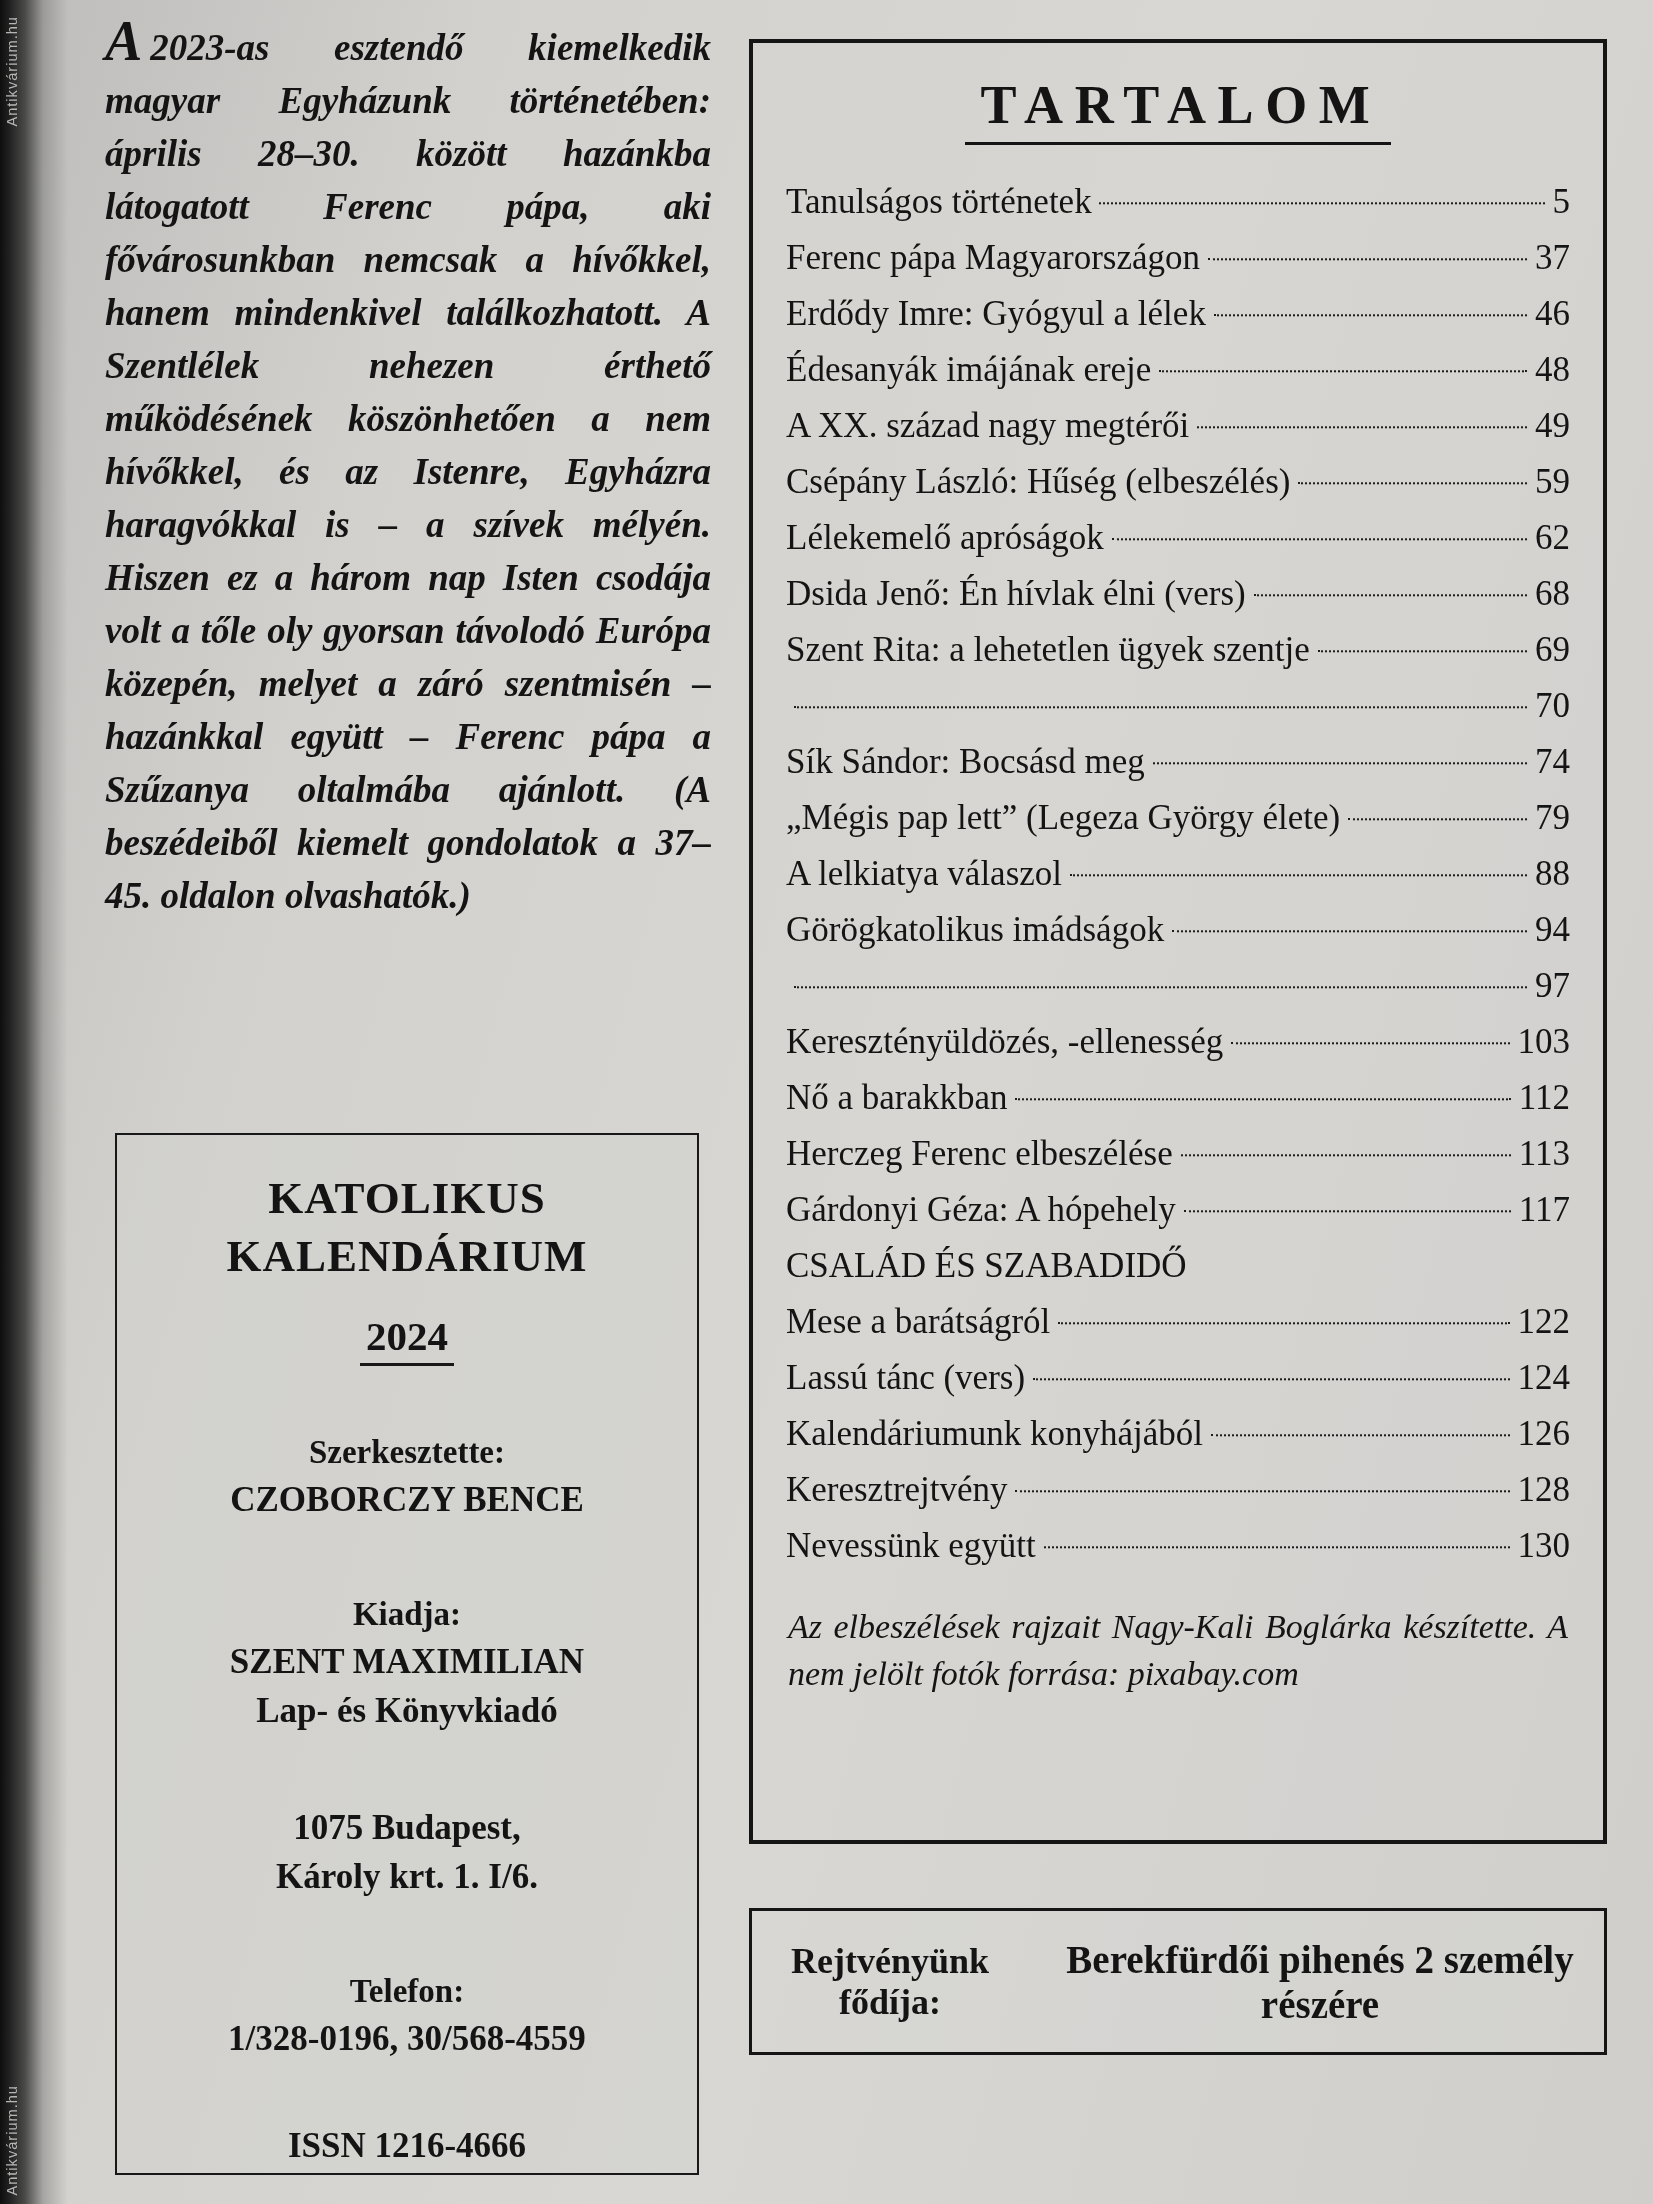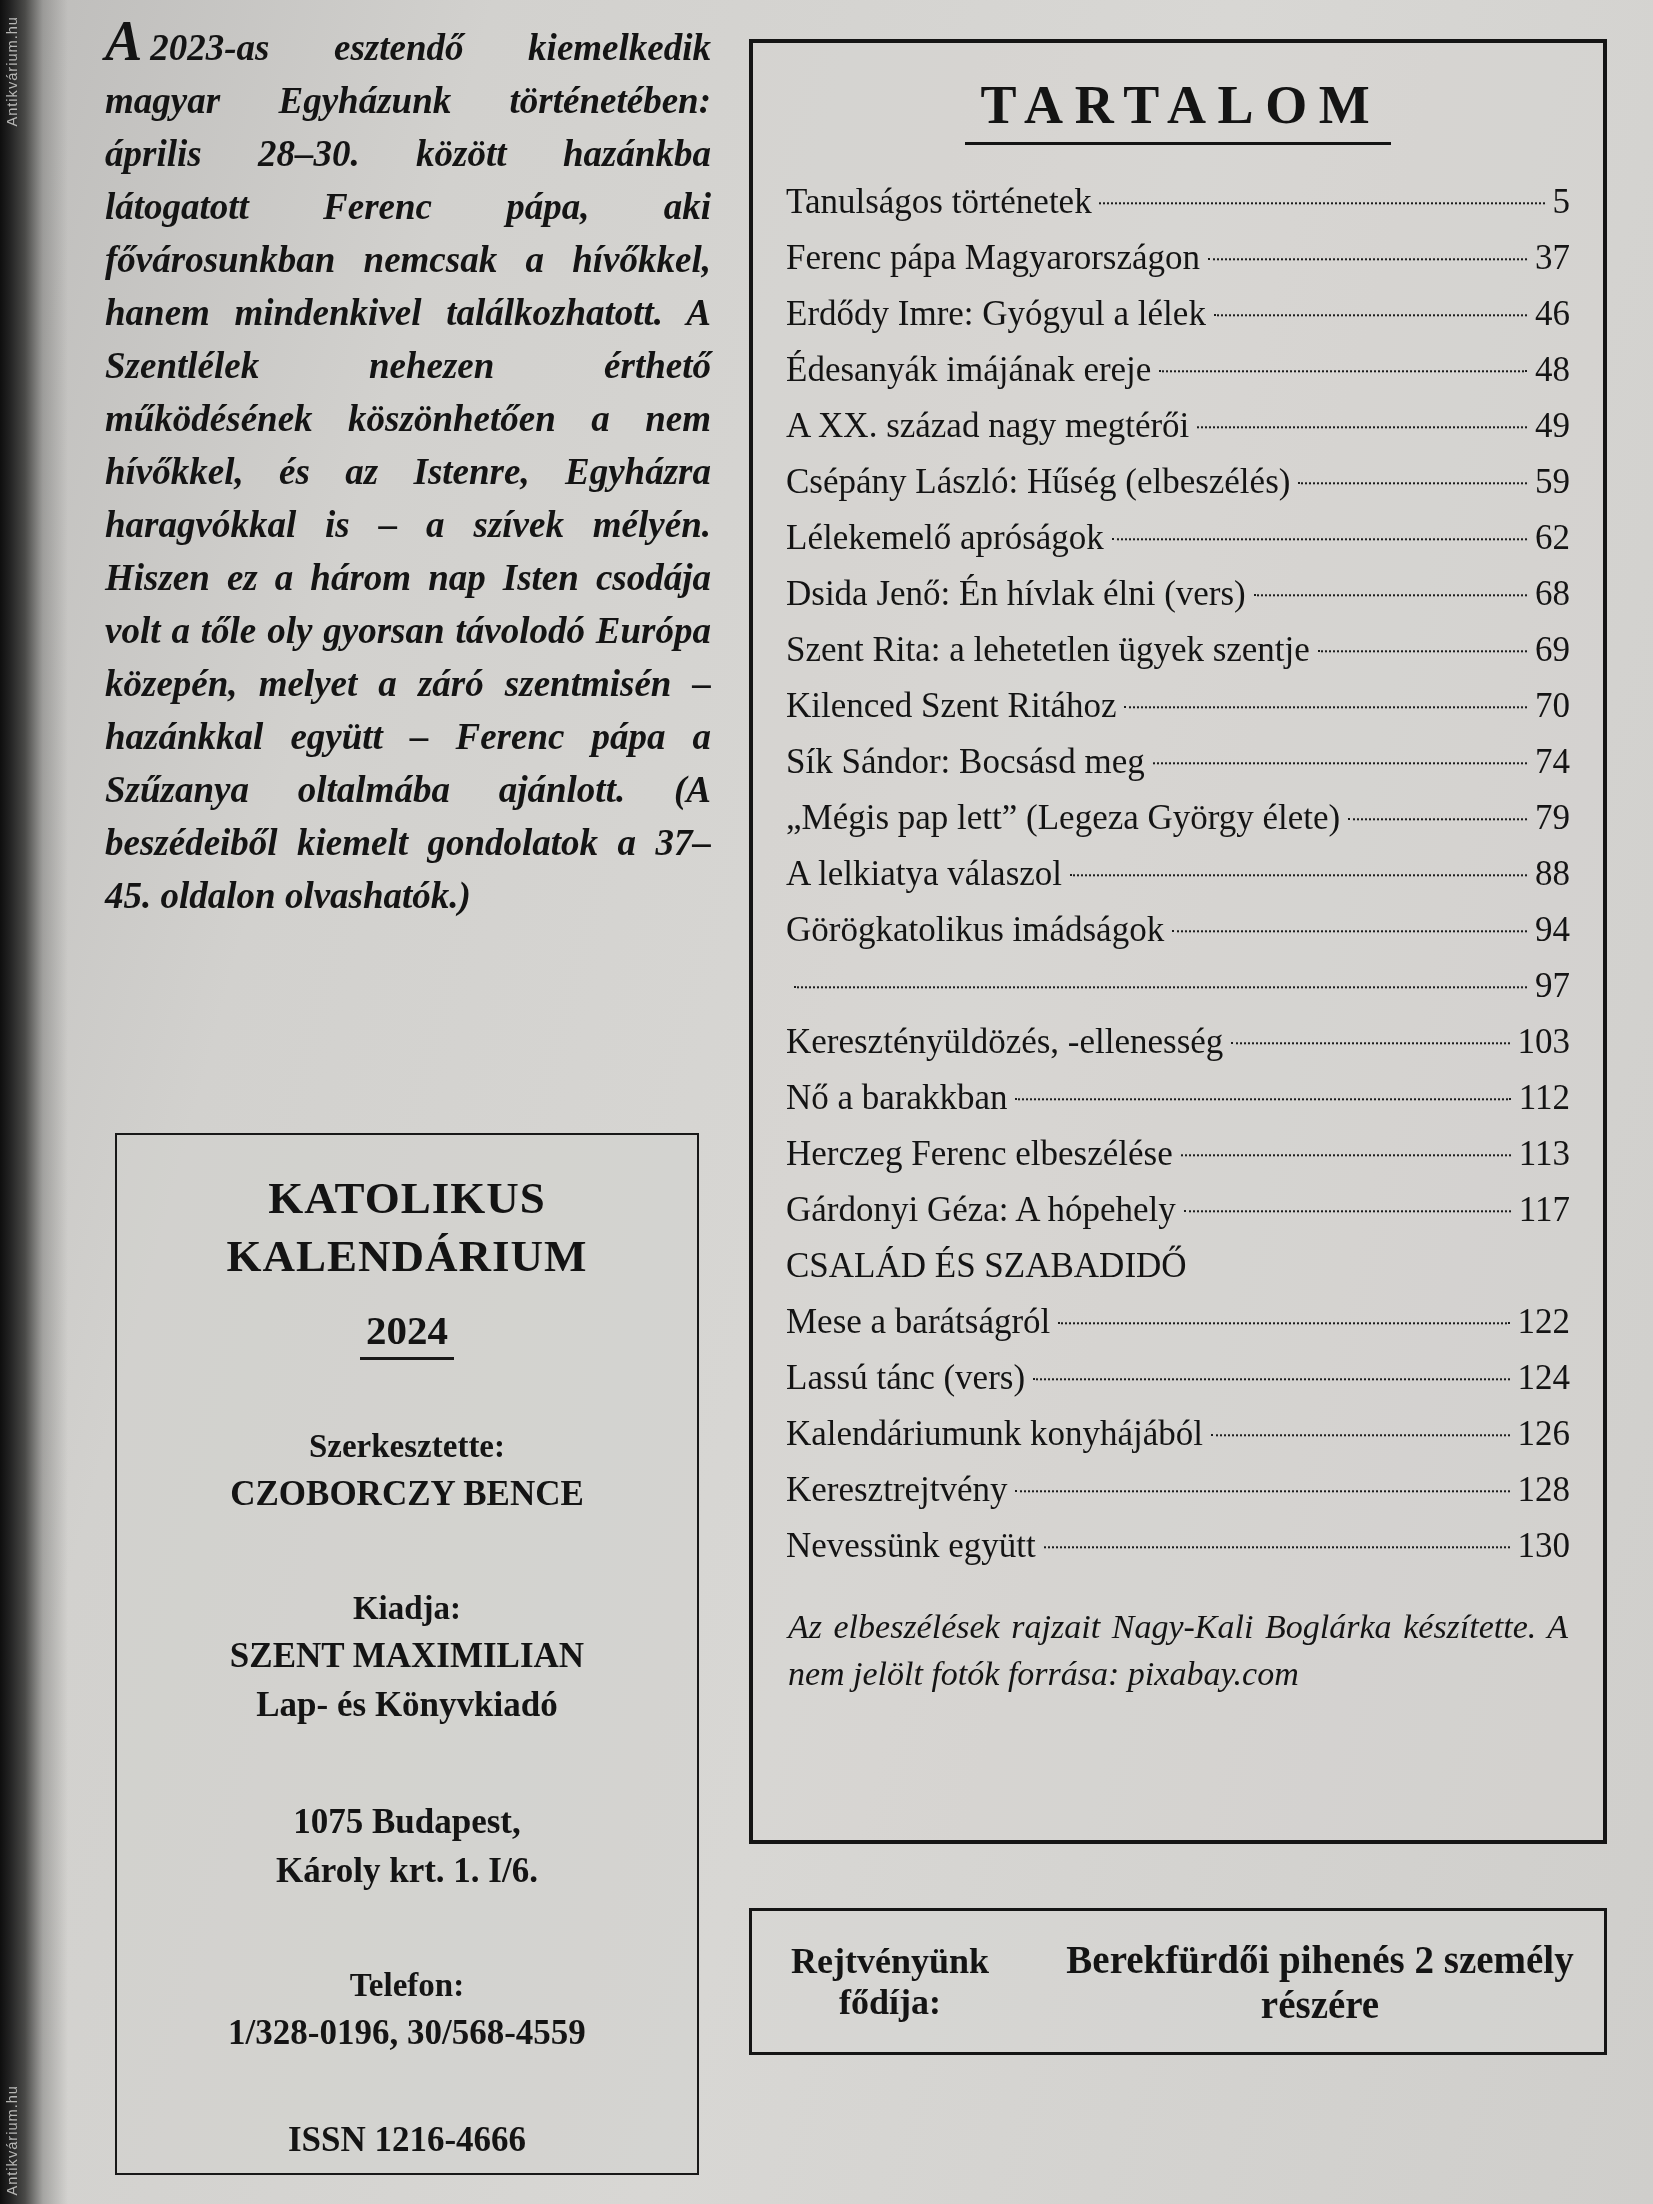--- a/index.html
+++ b/index.html
@@ -66,21 +66,21 @@
     height: 1042px;
     box-sizing: border-box;
     border: 2.9px solid #181818;
     background: rgba(210,209,206,0.55);
     text-align: center;
     font-weight: 700;
     padding-top: 34px;
     overflow: hidden;
   }
   .pb-title   { font-size: 45px; line-height: 58px; letter-spacing: 1px; }
-  .pb-year    { font-size: 41px; line-height: 52px; margin-top: 19px; }
+  .pb-year    { font-size: 41px; line-height: 52px; margin-top: 25px; }
   .pb-year span { border-bottom: 3.9px solid #181818; padding: 0 5.8px 3.9px; }
   .pb-label   { font-size: 33px; line-height: 45px; }
   .pb-line    { font-size: 35px; line-height: 49px; }
   .mt-lg { margin-top: 68px; }
   .mt-xl { margin-top: 58px; }
 
   
   .toc-box {
     position: absolute;
     left: 749px;
@@ -222,21 +222,20 @@
           <span class="toc-title-text">Dsida Jenő: Én hívlak élni (vers)</span>
           <span class="toc-leader"></span>
           <span class="toc-page">68</span>
         </div>
         <div class="toc-row">
           <span class="toc-title-text">Szent Rita: a lehetetlen ügyek szentje</span>
           <span class="toc-leader"></span>
           <span class="toc-page">69</span>
         </div>
         <div class="toc-row">
-          <span class="toc-title-text">Kilenced Szent Ritához</span>
           <span class="toc-leader"></span>
           <span class="toc-page">70</span>
         </div>
         <div class="toc-row">
           <span class="toc-title-text">Sík Sándor: Bocsásd meg</span>
           <span class="toc-leader"></span>
           <span class="toc-page">74</span>
         </div>
         <div class="toc-row">
           <span class="toc-title-text">„Mégis pap lett” (Legeza György élete)</span>

